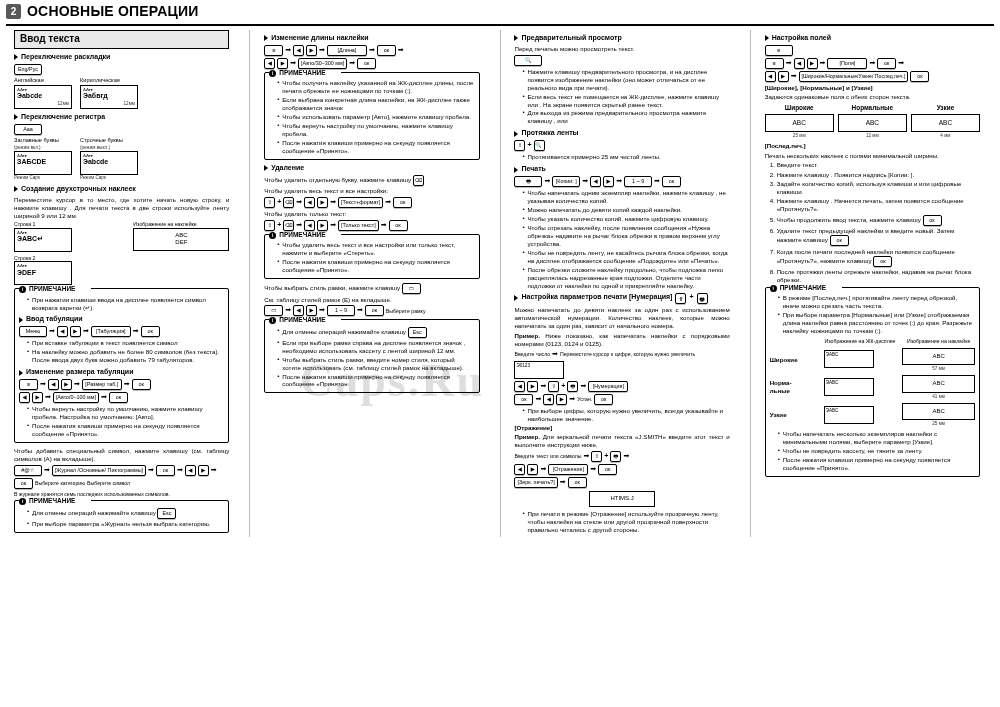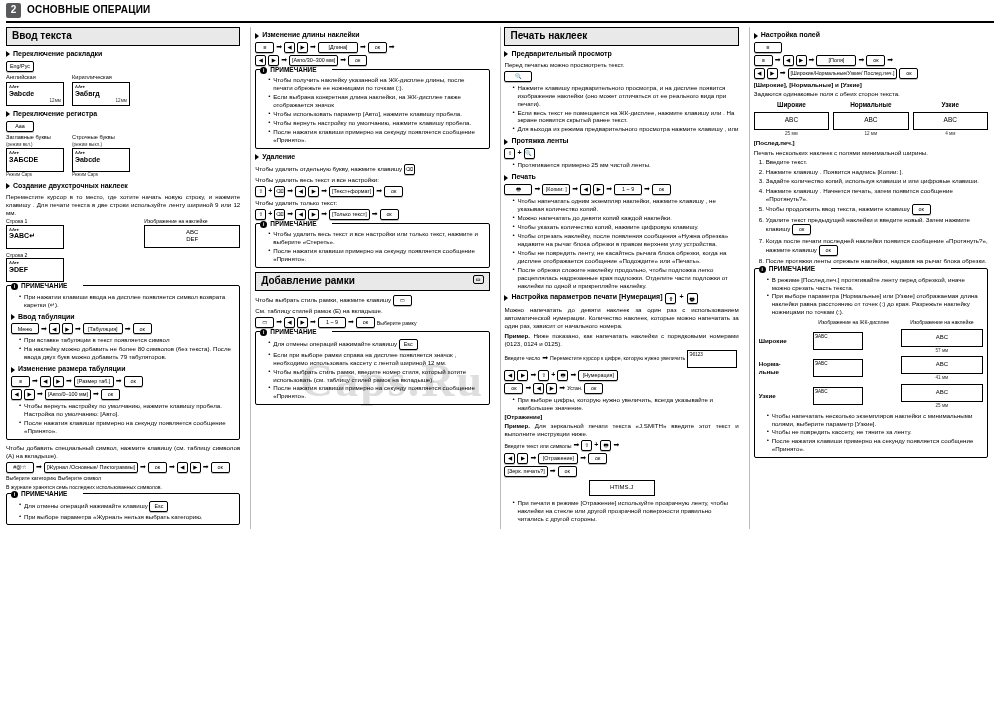--- a/index.html
+++ b/index.html
@@ -8,24 +8,24 @@
     font-family:"Liberation Sans", sans-serif;
     font-size:6.2px;line-height:1.28;color:#000;
     position:relative;overflow:hidden;
   }
   
   .page-header{display:flex;align-items:center;gap:6px;padding:3px 6px 2px 6px;}
   .chapter-num{
     width:15px;height:15px;background:#58595b;color:#fff;border-radius:2px;
     display:flex;align-items:center;justify-content:center;font-size:10px;font-weight:bold;
   }
-  .chapter-title{font-size:10px;font-weight:bold;letter-spacing:.2px;}
+  .chapter-title{font-size:14px;font-weight:bold;letter-spacing:.2px;}
   .header-rule{height:2px;background:#000;margin:1px 6px 4px 6px;}
   
-  .cols{display:flex;gap:0;padding:0 6px;}
+  .cols{display:flex;gap:10px;padding:0 14px;}
   .col{width:244px;padding-right:6px;}
   .vline{width:1px;background:#bbb;margin:0 4px;}
   
   .sect{
     border:1px solid #000;background:#e9e9e9;font-weight:bold;font-size:10px;
     padding:2px 5px;margin:0 0 4px 0;position:relative;
   }
   .sect.small{font-size:9px;}
   .sub{font-weight:bold;font-size:7px;margin:4px 0 2px 0;display:flex;gap:3px;align-items:flex-start;}
   .sub .tri{display:inline-block;width:0;height:0;border-left:4px solid #000;border-top:3px solid transparent;border-bottom:3px solid transparent;margin-top:1.5px;}
@@ -341,24 +341,20 @@
       <div class="note-title">
           <span class="dot">i</span>
           <span>ПРИМЕЧАНИЕ</span>
         </div>
       <ul class="bul">
         <li>Чтобы удалить весь текст и все настройки или только текст, нажмите         и выберите «Стереть».</li>
         <li>После нажатия клавиши        примерно на секунду появляется сообщение «Принято».</li>
       </ul>
     </div>
 
-    <div class="sect">
-      <span>Добавление рамки</span>
-      <span class="inline-ic" style="float:right">▭</span>
-    </div>
     <div class="p"><span>Чтобы выбрать стиль рамки, нажмите клавишу</span> <span class="key">▭</span></div>
     <div class="p">См. таблицу стилей рамок (E) на вкладыше.</div>
     <div class="keyrow">
       <span class="key">▭</span>
         <span class="arrow">➡</span>
       <span class="key sq">◀</span>
         <span class="key sq">▶</span>
         <span class="arrow">➡</span>
       <span class="key w2">1 ~ 9</span>
         <span class="arrow">➡</span>
@@ -376,21 +372,20 @@
         <li>Если при выборе рамки справа на дисплее появляется значок        , необходимо использовать кассету с лентой шириной 12 мм.</li>
         <li>Чтобы выбрать стиль рамки, введите номер стиля, который хотите использовать (см. таблицу стилей рамок на вкладыше).</li>
         <li>После нажатия клавиши        примерно на секунду появляется сообщение «Принято».</li>
       </ul>
     </div>
   </div>
 
   <div class="vline"></div>
 
   <div class="col">
-    <div class="sect">Печать наклеек</div>
 
     <div class="sub">
         <span class="tri"></span>
         <span>Предварительный просмотр</span>
       </div>
     <div class="p">Перед печатью можно просмотреть текст.</div>
     <div class="keyrow">
         <span class="key w2">🔍</span>
       </div>
     <ul class="bul">

